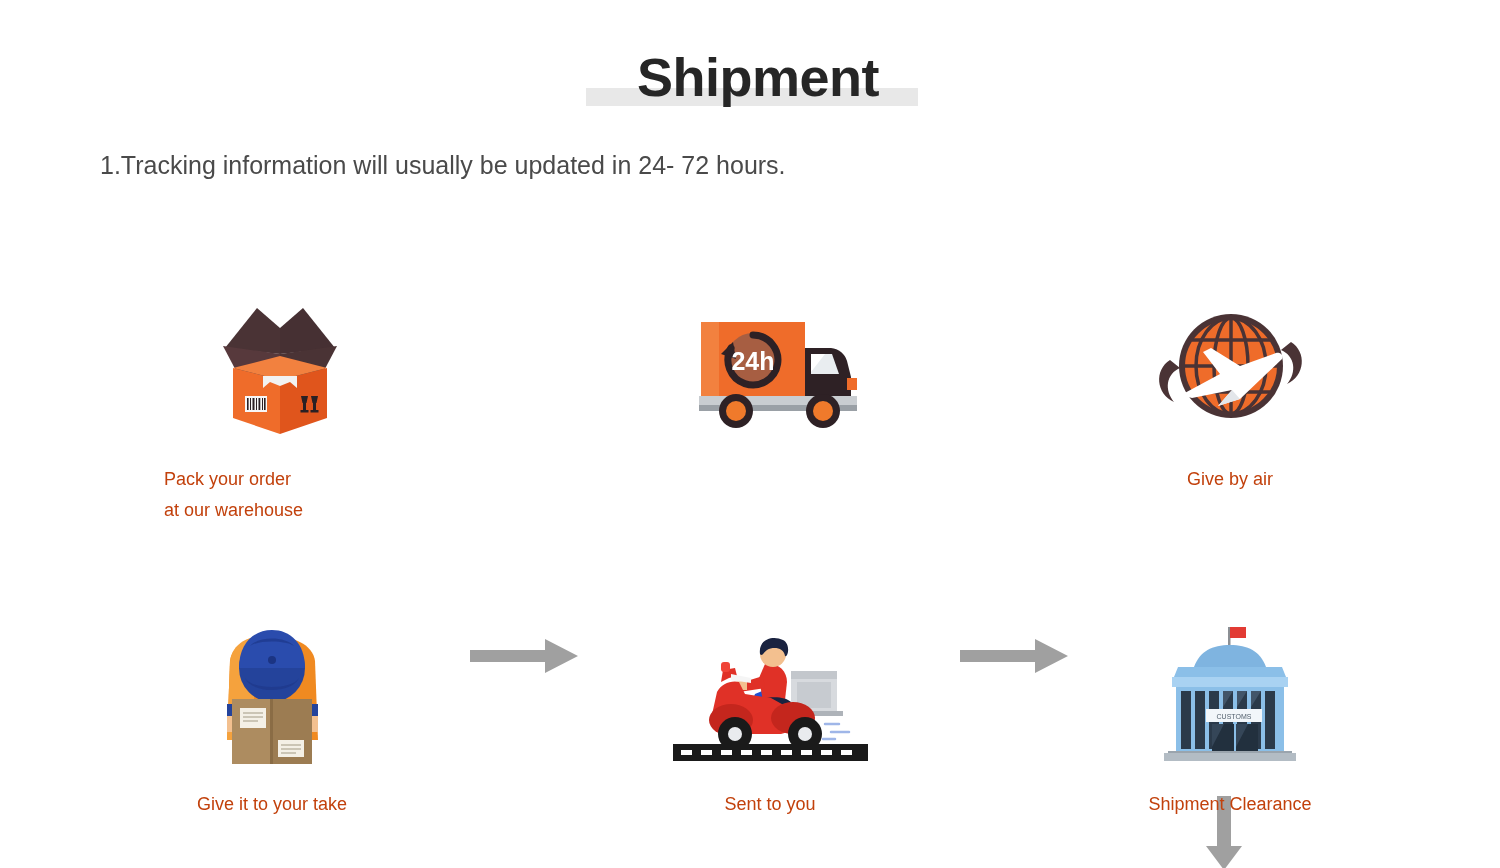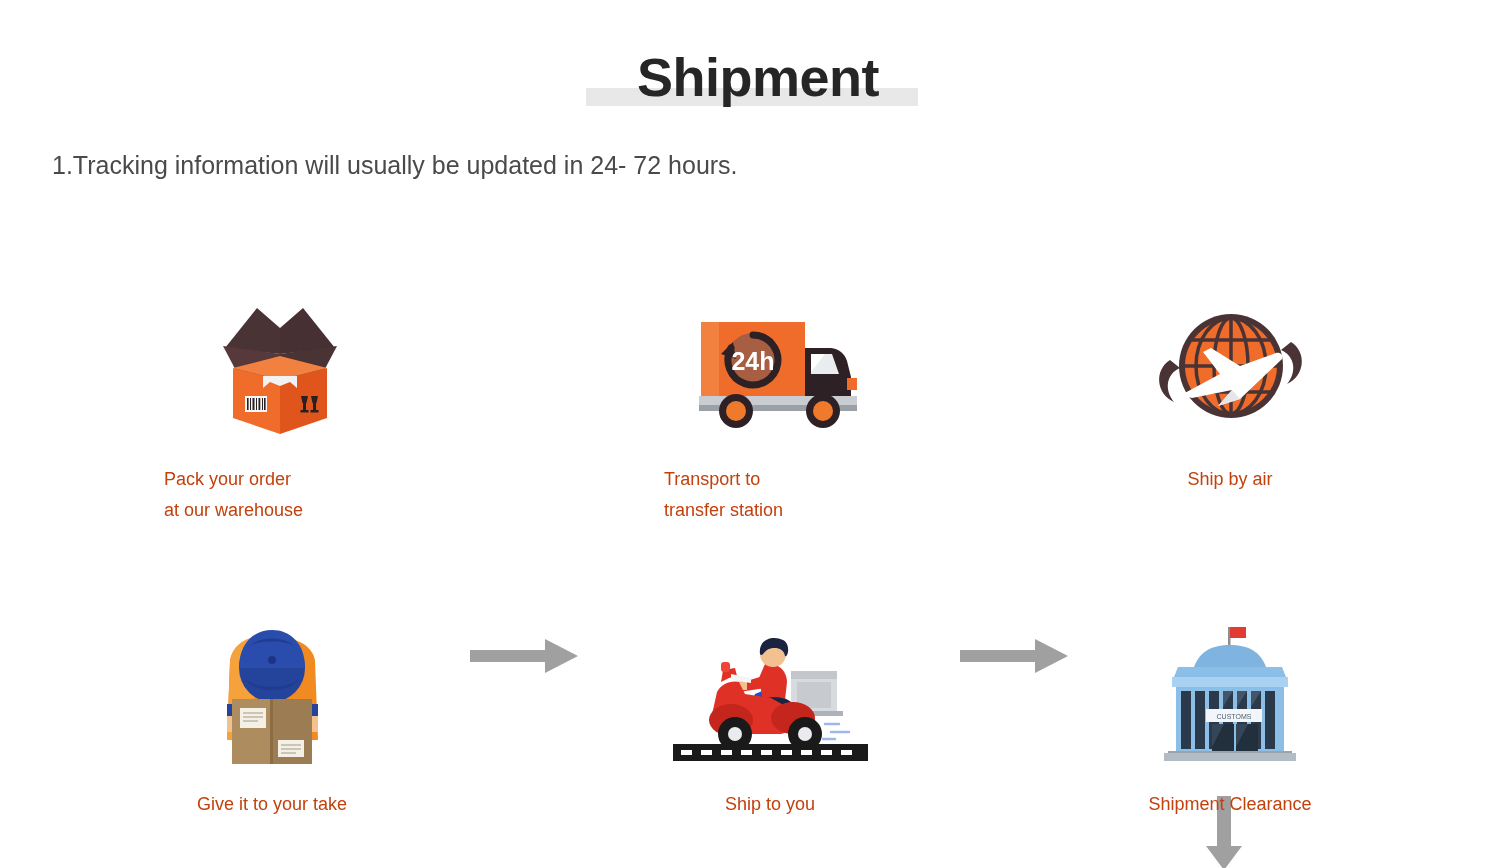--- a/index.html
+++ b/index.html
@@ -47,21 +47,21 @@
   .intro {
     position: absolute;
     left: 52px;
     top: 148px;
     width: 1390px;
     font-size: 25px;
     line-height: 34px;
     color: #4a4a4a;
     font-weight: normal;
   }
-  .intro-line { white-space: pre-wrap; }
+  .intro-line { white-space: pre-wrap; margin-left: 48px; }
 
   
   .flow { position: absolute; left: 0; top: 278px; width: 1500px; }
 
   .cell {
     position: absolute;
     width: 300px;
   }
   .icon-slot {
     height: 160px;
@@ -184,24 +184,20 @@
 
           <rect x="4" y="90" width="158" height="9" fill="#c9cdd1"></rect>
           <rect x="4" y="99" width="158" height="6" fill="#9aa0a6"></rect>
 
           <circle cx="41" cy="105" r="17" fill="#2e2125"></circle>
           <circle cx="41" cy="105" r="10" fill="#f07a2b"></circle>
           <circle cx="128" cy="105" r="17" fill="#2e2125"></circle>
           <circle cx="128" cy="105" r="10" fill="#f07a2b"></circle>
         </svg>
       </div>
-      <div class="caption lead">
-        <div>Transport to</div>
-        <div>transfer station</div>
-      </div>
     </div>
 
     <div class="arrow a-r2">
       <svg width="110" height="46" viewBox="0 0 110 46">
         <polygon points="0,17 75,17 75,6 108,23 75,40 75,29 0,29" fill="#a0a0a0"></polygon>
       </svg>
     </div>
 
     <div class="cell r1c3">
       <div class="icon-slot">
@@ -223,21 +219,21 @@
           </g>
           <circle cx="83" cy="68" r="48" fill="none" stroke="#4a3335" stroke-width="4"></circle>
 
           <g fill="#ffffff">
             <path d="M128 55 C132 54 136 57 134 61 L92 101 L70 108 L84 92 L44 100 L33 97 L72 76 L55 54 L63 50 L92 68 z"></path>
           </g>
           <path d="M92 101 L70 108 L84 92 z" fill="#e3e6ea"></path>
         </svg>
       </div>
       <div class="caption center">
-        <div>Ship by air</div>
+        <div>Give by air</div>
       </div>
     </div>
 
     <div class="arrow a-down">
       <svg width="48" height="76" viewBox="0 0 48 76">
         <polygon points="17,0 31,0 31,50 42,50 24,74 6,50 17,50" fill="#a0a0a0"></polygon>
       </svg>
     </div>
 
     <div class="cell r2c1">
@@ -331,21 +327,21 @@
             <rect x="68" y="124" width="11" height="5"></rect>
             <rect x="88" y="124" width="11" height="5"></rect>
             <rect x="108" y="124" width="11" height="5"></rect>
             <rect x="128" y="124" width="11" height="5"></rect>
             <rect x="148" y="124" width="11" height="5"></rect>
             <rect x="168" y="124" width="11" height="5"></rect>
           </g>
         </svg>
       </div>
       <div class="caption center">
-        <div>Ship to you</div>
+        <div>Sent to you</div>
       </div>
     </div>
 
     <div class="cell r2c3">
       <div class="icon-slot">
         <svg width="160" height="145" viewBox="0 0 160 145">
 
           <rect x="78" y="6" width="2.5" height="26" fill="#8b8f94"></rect>
           <rect x="80" y="6" width="16" height="11" fill="#e23b34"></rect>
 

